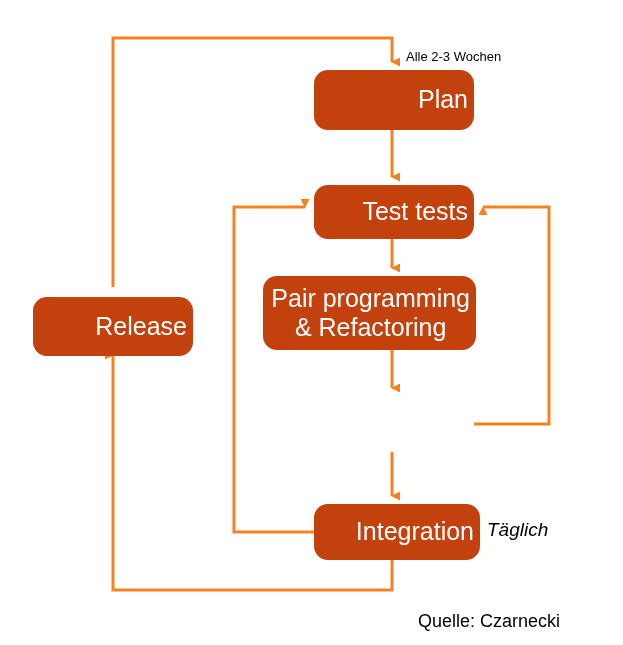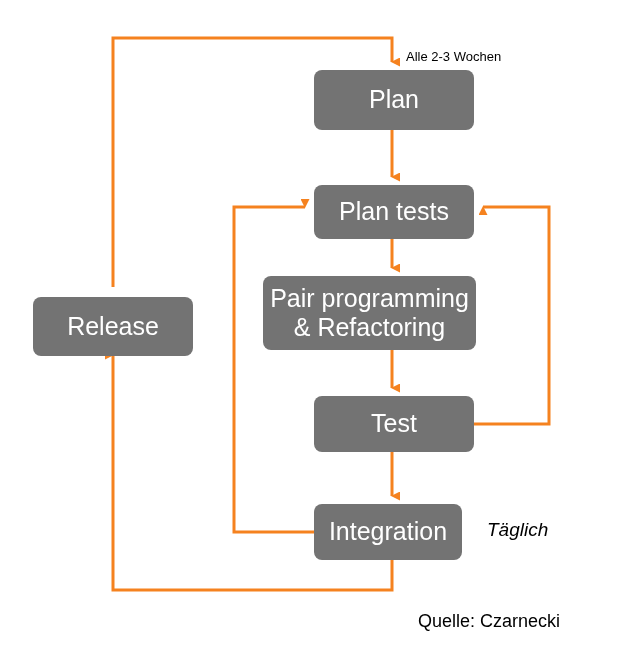--- a/index.html
+++ b/index.html
@@ -17,26 +17,26 @@
   }
   #connectors {
     position: absolute;
     left: 0;
     top: 0;
     width: 623px;
     height: 645px;
   }
   .node {
     position: absolute;
-    background: #737373;
-    border-radius: 8px;
+    background: #c2410c;
+    border-radius: 14px;
     color: #ffffff;
     display: flex;
     align-items: center;
-    justify-content: center;
+    justify-content: flex-end;
     text-align: center;
     line-height: 1.18;
     z-index: 2;
     box-sizing: border-box;
   }
   .node-label {
     display: block;
     white-space: pre-line;
     padding: 0 6px;
   }
@@ -44,21 +44,21 @@
     position: absolute;
     color: #000000;
     white-space: nowrap;
     z-index: 3;
   }
   
   #node-plan      { left: 314px; top: 70px;  width: 160px; height: 60px; font-size: 25px; }
   #node-write     { left: 314px; top: 185px; width: 160px; height: 54px; font-size: 25px; }
   #node-pair      { left: 263px; top: 276px; width: 213px; height: 74px; font-size: 25px; }
   #node-test      { left: 314px; top: 396px; width: 160px; height: 56px; font-size: 25px; }
-  #node-integration { left: 314px; top: 504px; width: 148px; height: 56px; font-size: 25px; }
+  #node-integration { left: 314px; top: 504px; width: 166px; height: 56px; font-size: 25px; }
   #node-release   { left: 33px;  top: 297px; width: 160px; height: 59px; font-size: 25px; }
   
   #caption-alle   { left: 406px; top: 13px;  font-size: 13px; margin-top: 36px; }
   #caption-taeglich { left: 487px; top: 519px; font-size: 19px; font-style: italic; }
   #caption-quelle { left: 418px; top: 611px; font-size: 18px; text-align: right; }
 </style>
 </head>
 <body>
 
 <div id="canvas">
@@ -98,31 +98,28 @@
       <path d="M392,560 L392,590 L113,590 L113,355" marker-end="url(#arrow-up)"></path>
 
     </g>
   </svg>
 
   <div class="node" id="node-plan">
     <span class="node-label">Plan</span>
   </div>
 
   <div class="node" id="node-write">
-    <span class="node-label">Plan tests</span>
+    <span class="node-label">Test tests</span>
   </div>
 
   <div class="node" id="node-pair">
     <span class="node-label">Pair programming
 &amp; Refactoring</span>
   </div>
 
-  <div class="node" id="node-test">
-    <span class="node-label">Test</span>
-  </div>
 
   <div class="node" id="node-integration">
     <span class="node-label">Integration</span>
   </div>
 
   <div class="node" id="node-release">
     <span class="node-label">Release</span>
   </div>
 
   <div class="caption" id="caption-alle">Alle 2-3 Wochen</div>

